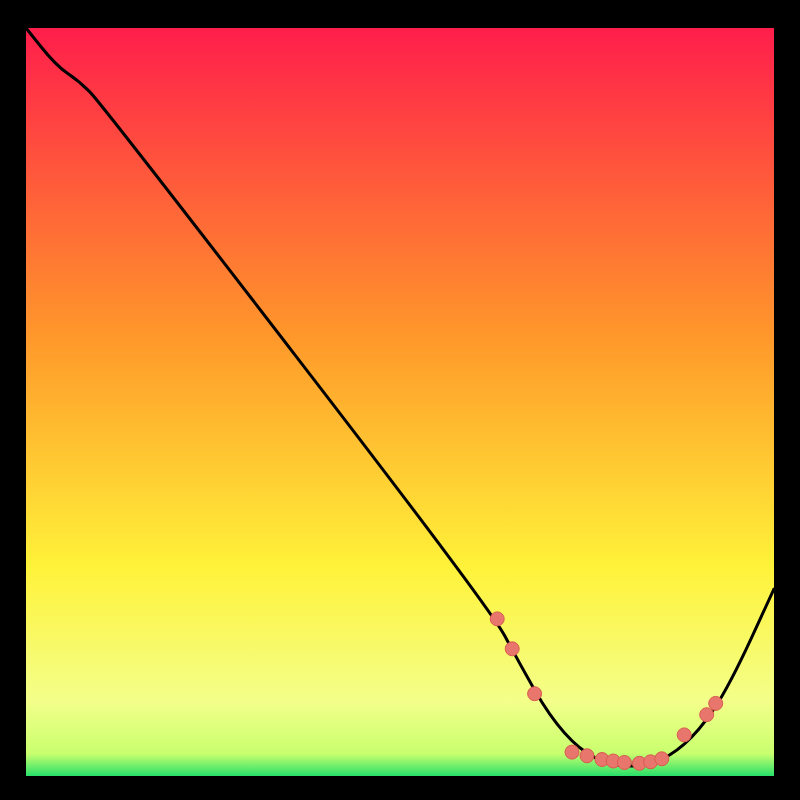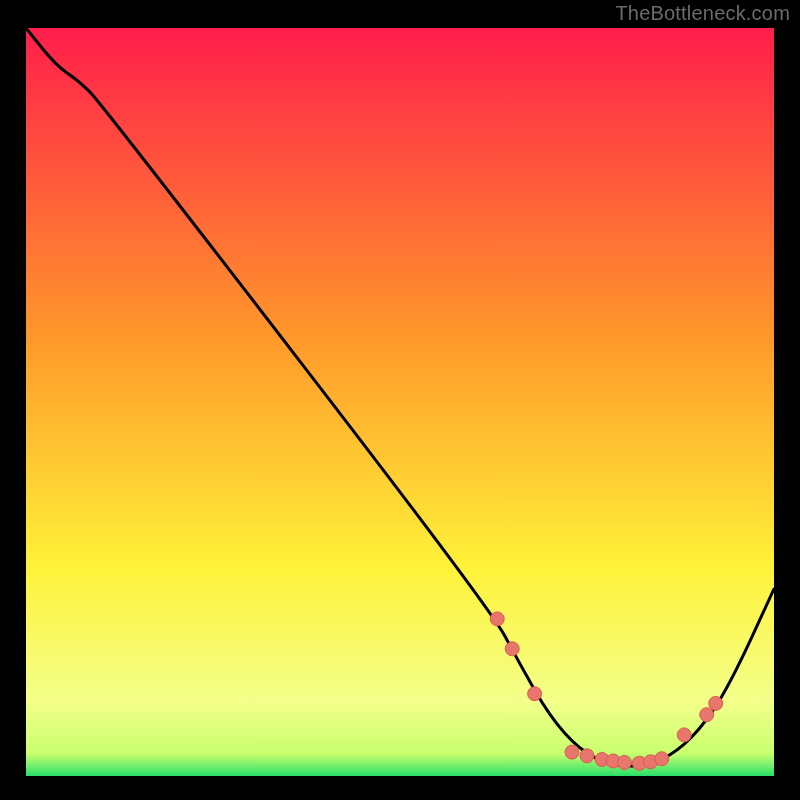--- a/index.html
+++ b/index.html
@@ -34,21 +34,20 @@
     height: 748px;
   }
   svg {
     display: block;
   }
 </style>
 </head>
 <body>
 
 <div class="frame">
-  <div class="attribution">TheBottleneck.com</div>
 
   <div class="plot">
     <svg id="chart-svg" viewBox="0 0 748 748" width="748" height="748">
       <defs>
         <linearGradient id="heat" x1="0" y1="0" x2="0" y2="1">
           <stop id="g0" offset="0%" stop-color="#ff1e4b"></stop>
           <stop id="g1" offset="42%" stop-color="#ff9a2a"></stop>
           <stop id="g2" offset="72%" stop-color="#fff239"></stop>
           <stop id="g3" offset="90%" stop-color="#f3ff8a"></stop>
           <stop id="g4" offset="97%" stop-color="#c9ff6e"></stop>

